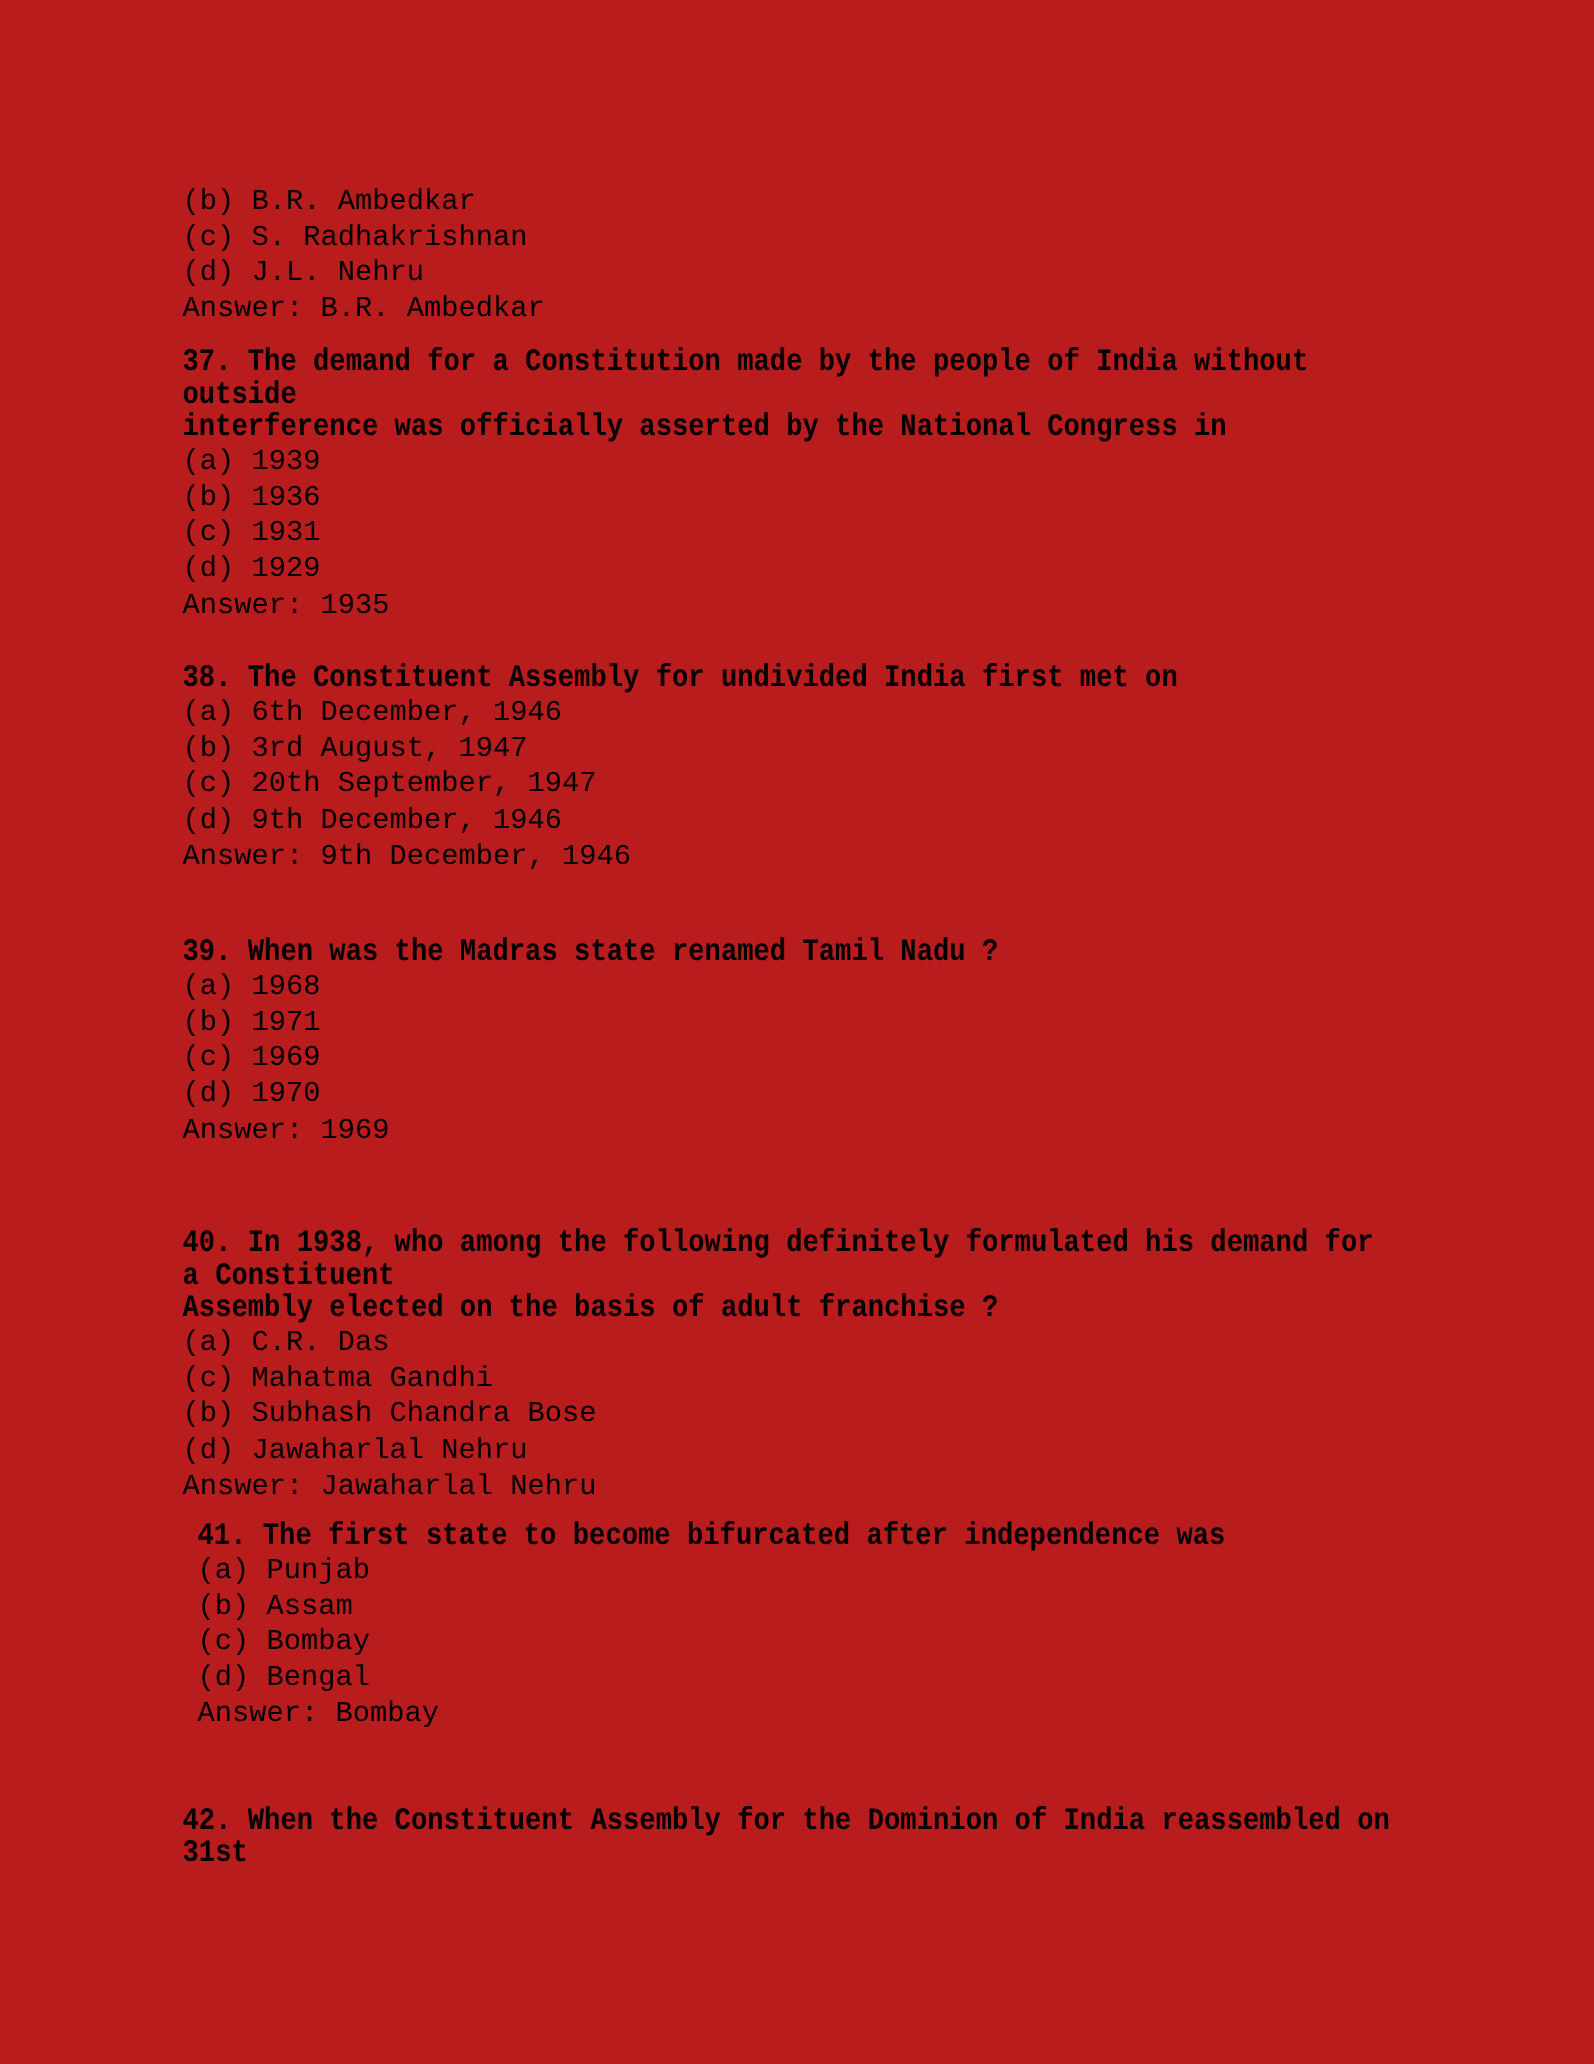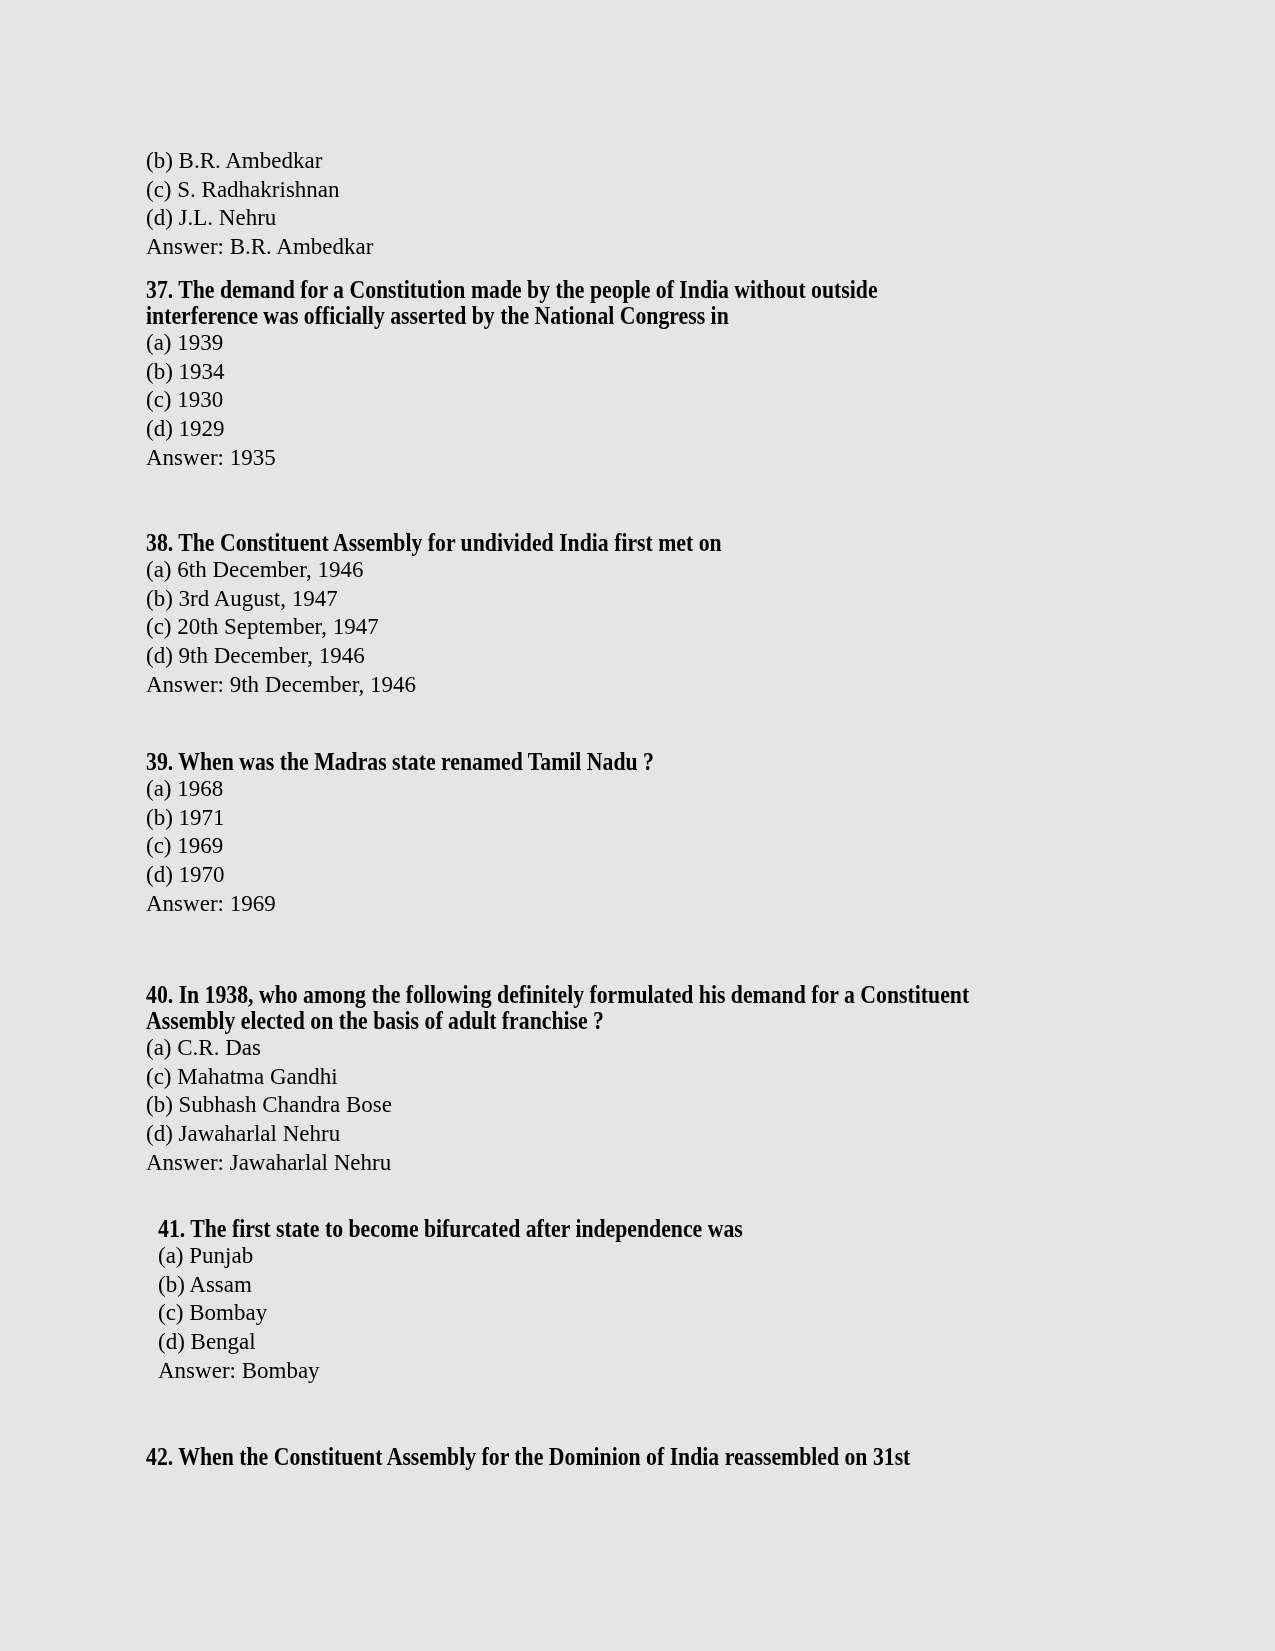--- a/index.html
+++ b/index.html
@@ -4,23 +4,23 @@
 <style>
   html, body {
     margin: 0;
     padding: 0;
     background: #ffffff;
   }
   .page {
     position: relative;
     width: 1275px;
     height: 1651px;
-    background: #e5e5e5;
+    background: #b91c1c;
     color: #000000;
-    font-family: Liberation Serif, serif;
+    font-family: Liberation Mono, monospace;
     overflow: hidden;
   }
   .block {
     position: absolute;
     left: 146px;
     width: 1125px;
   }
   .q-heading {
     font-weight: bold;
     font-size: 25px;
@@ -53,22 +53,22 @@
     <div class="option-line">(c) S. Radhakrishnan</div>
     <div class="option-line">(d) J.L. Nehru</div>
     <div class="answer-line">Answer: B.R. Ambedkar</div>
   </div>
 
   <div class="block b37">
     <div class="q-heading">37. The demand for a Constitution made by the people of India without outside
 interference was officially asserted by the National Congress in</div>
     <div class="options">
       <div class="option-line">(a) 1939</div>
-      <div class="option-line">(b) 1934</div>
-      <div class="option-line">(c) 1930</div>
+      <div class="option-line">(b) 1936</div>
+      <div class="option-line">(c) 1931</div>
       <div class="option-line">(d) 1929</div>
       <div class="answer-line">Answer: 1935</div>
     </div>
   </div>
 
   <div class="block b38">
     <div class="q-heading">38. The Constituent Assembly for undivided India first met on</div>
     <div class="options">
       <div class="option-line">(a) 6th December, 1946</div>
       <div class="option-line">(b) 3rd August, 1947</div>

